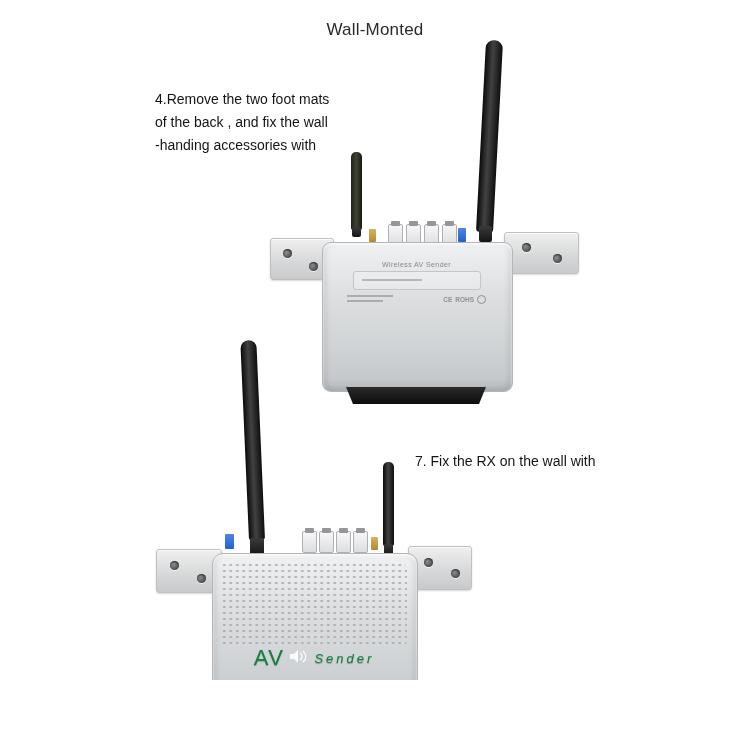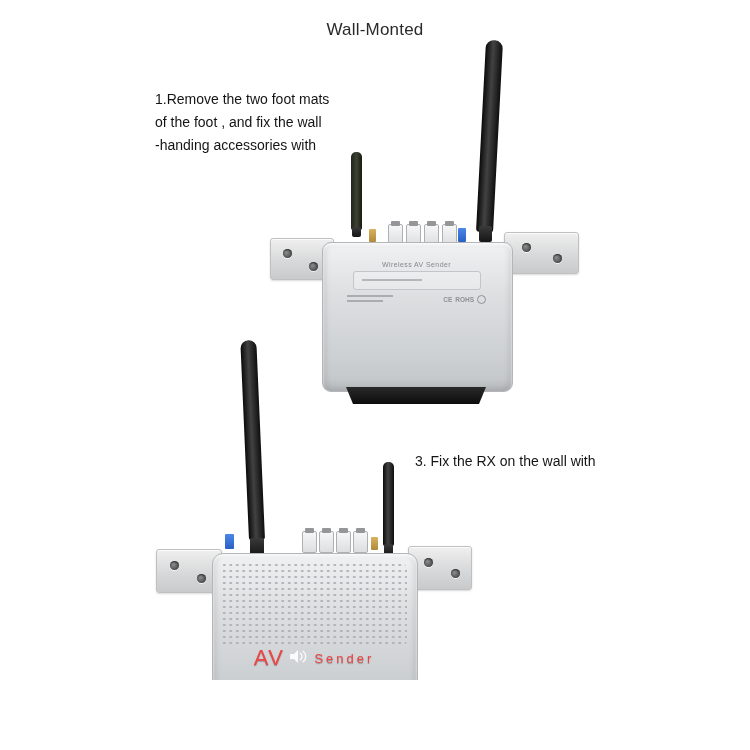--- a/index.html
+++ b/index.html
@@ -55,42 +55,42 @@
               clip-path:polygon(0 0,100% 0,95% 100%,5% 100%);}
 
   
   .body-front{left:212px;top:553px;width:204px;height:158px;border-radius:11px;}
   .grille{position:absolute;left:221px;top:562px;width:186px;height:86px;z-index:3;
           border-radius:8px;opacity:.85;
           background-image:radial-gradient(circle, #a9abae 1px, transparent 1.45px);
           background-size:6.5px 6px;}
   .brand{position:absolute;left:212px;top:645px;width:204px;z-index:3;
          display:flex;align-items:center;justify-content:center;gap:6px;
-         color:#ef4444;text-shadow:0 1px 1px rgba(90,92,95,.55);}
+         color:#15803d;text-shadow:0 1px 1px rgba(90,92,95,.55);}
   .brand-av{font-size:22px;letter-spacing:1.5px;}
-  .brand-sender{font-size:13px;letter-spacing:3px;}
+  .brand-sender{font-size:13px;letter-spacing:3px;font-style:italic;}
   .base-front{position:absolute;left:205px;top:707px;width:218px;height:26px;z-index:3;
               background:linear-gradient(180deg,#2e2e2e,#0b0b0b 60%,#000);
               clip-path:polygon(3% 0,97% 0,100% 100%,0 100%);}
 </style>
 </head>
 <body>
 
 <div class="canvas">
 
   <div class="title">Wall-Monted</div>
 
   <div class="step step1">
-    <div>1.Remove the two foot mats</div>
-    <div>of  the foot , and fix the wall</div>
+    <div>4.Remove the two foot mats</div>
+    <div>of  the back , and fix the wall</div>
     <div>-handing accessories with</div>
   </div>
 
   <div class="step step2">
-    <div>3. Fix the RX on the wall with</div>
+    <div>7. Fix the RX on the wall with</div>
   </div>
 
   <div>
 
     <div class="antenna" style="left:476px;top:40px;width:17px;height:192px;transform:rotate(3deg);transform-origin:50% 100%;"></div>
     <div class="antenna-base" style="left:479px;top:226px;width:13px;height:16px;"></div>
 
     <div class="antenna" style="left:351px;top:152px;width:11px;height:78px;border-radius:5px 5px 2px 2px;background:linear-gradient(90deg,#20241a,#3e4232 50%,#161a10);"></div>
     <div class="antenna-base" style="left:352px;top:227px;width:9px;height:10px;"></div>
 

